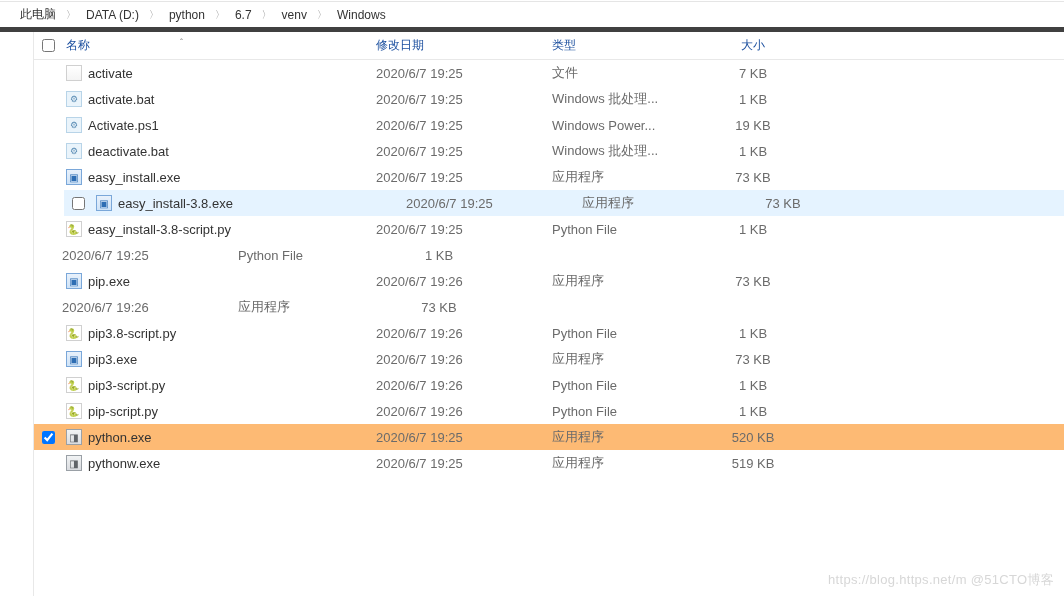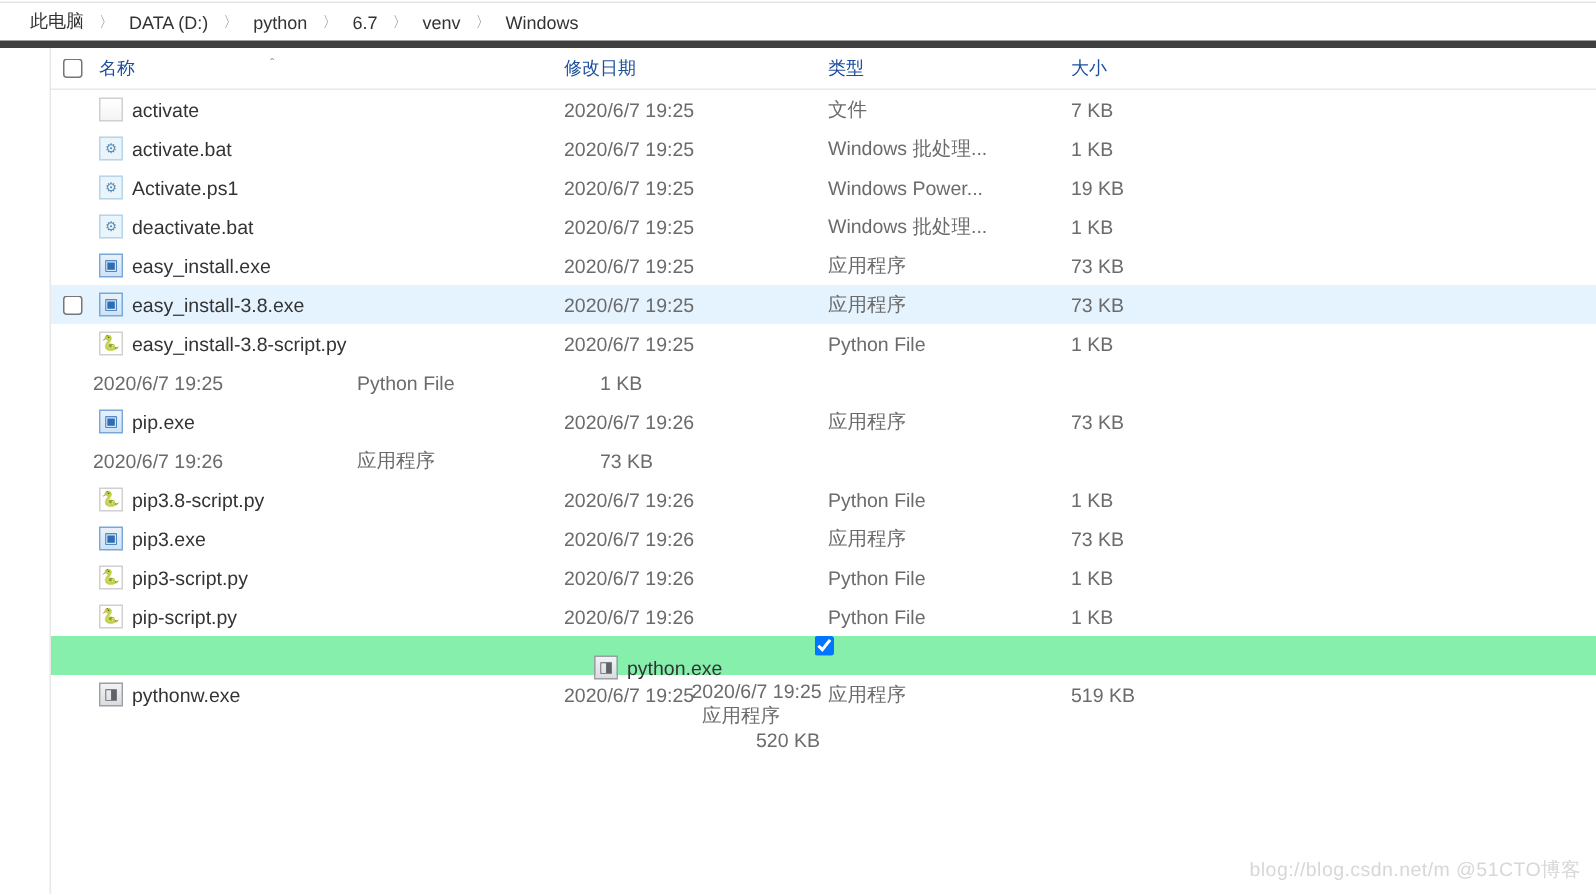--- a/index.html
+++ b/index.html
@@ -41,32 +41,32 @@
   height: 28px;
   border-bottom: 1px solid #e8e8e8;
   color: #1a4e9e;
   font-size: 12px;
   user-select: none;
 }
 .col-check { width: 28px; display: flex; justify-content: center; }
 .col-name { width: 314px; padding-left: 4px; display: flex; align-items: flex-start; gap: 90px; }
 .col-date { width: 176px; }
 .col-type { width: 162px; }
-.col-size { width: 90px; text-align: left; padding-right: 12px; }
+.col-size { width: 90px; text-align: center; padding-right: 12px; }
 .sort-arrow { color: #888; font-size: 9px; }
 .file-list { }
 .file-row {
   display: flex;
   align-items: center;
   height: 26px;
   font-size: 13px;
   color: #333;
 }
-.file-row.hover { background: #e5f3ff; }
-.file-row.selected { background: #86efac; flex-direction: column; }
+.file-row.hover { background: #e5f3ff; margin-left: 30px; }
+.file-row.selected { background: #fdba74; }
 .file-row .col-check input { margin: 0; }
 .name-cell { display: flex; align-items: center; gap: 6px; width: 314px; padding-left: 4px; }
 .file-row .col-date, .file-row .col-type { color: #6b6b6b; }
 .file-row .col-size { color: #6b6b6b; }
 .icon {
   width: 16px; height: 16px; display: inline-flex; align-items: center; justify-content: center;
   font-size: 11px; border: 1px solid #ccc; background: #fff; color: #555;
 }
 .icon.file { border-color: #d0d0d0; background: linear-gradient(#fff,#f4f4f4); }
 .icon.bat { border-color: #b8d4e8; background: #eaf4fb; }
@@ -279,13 +279,13 @@
           </div>
           <div class="col-date">2020/6/7 19:25</div>
           <div class="col-type">应用程序</div>
           <div class="col-size">519 KB</div>
         </div>
       </div>
 
   </div>
 </div>
 
-<div class="watermark">blog://blog.csdn.net/m @51CTO博客</div>
+<div class="watermark">https://blog.https.net/m @51CTO博客</div>
 
 </body></html>

